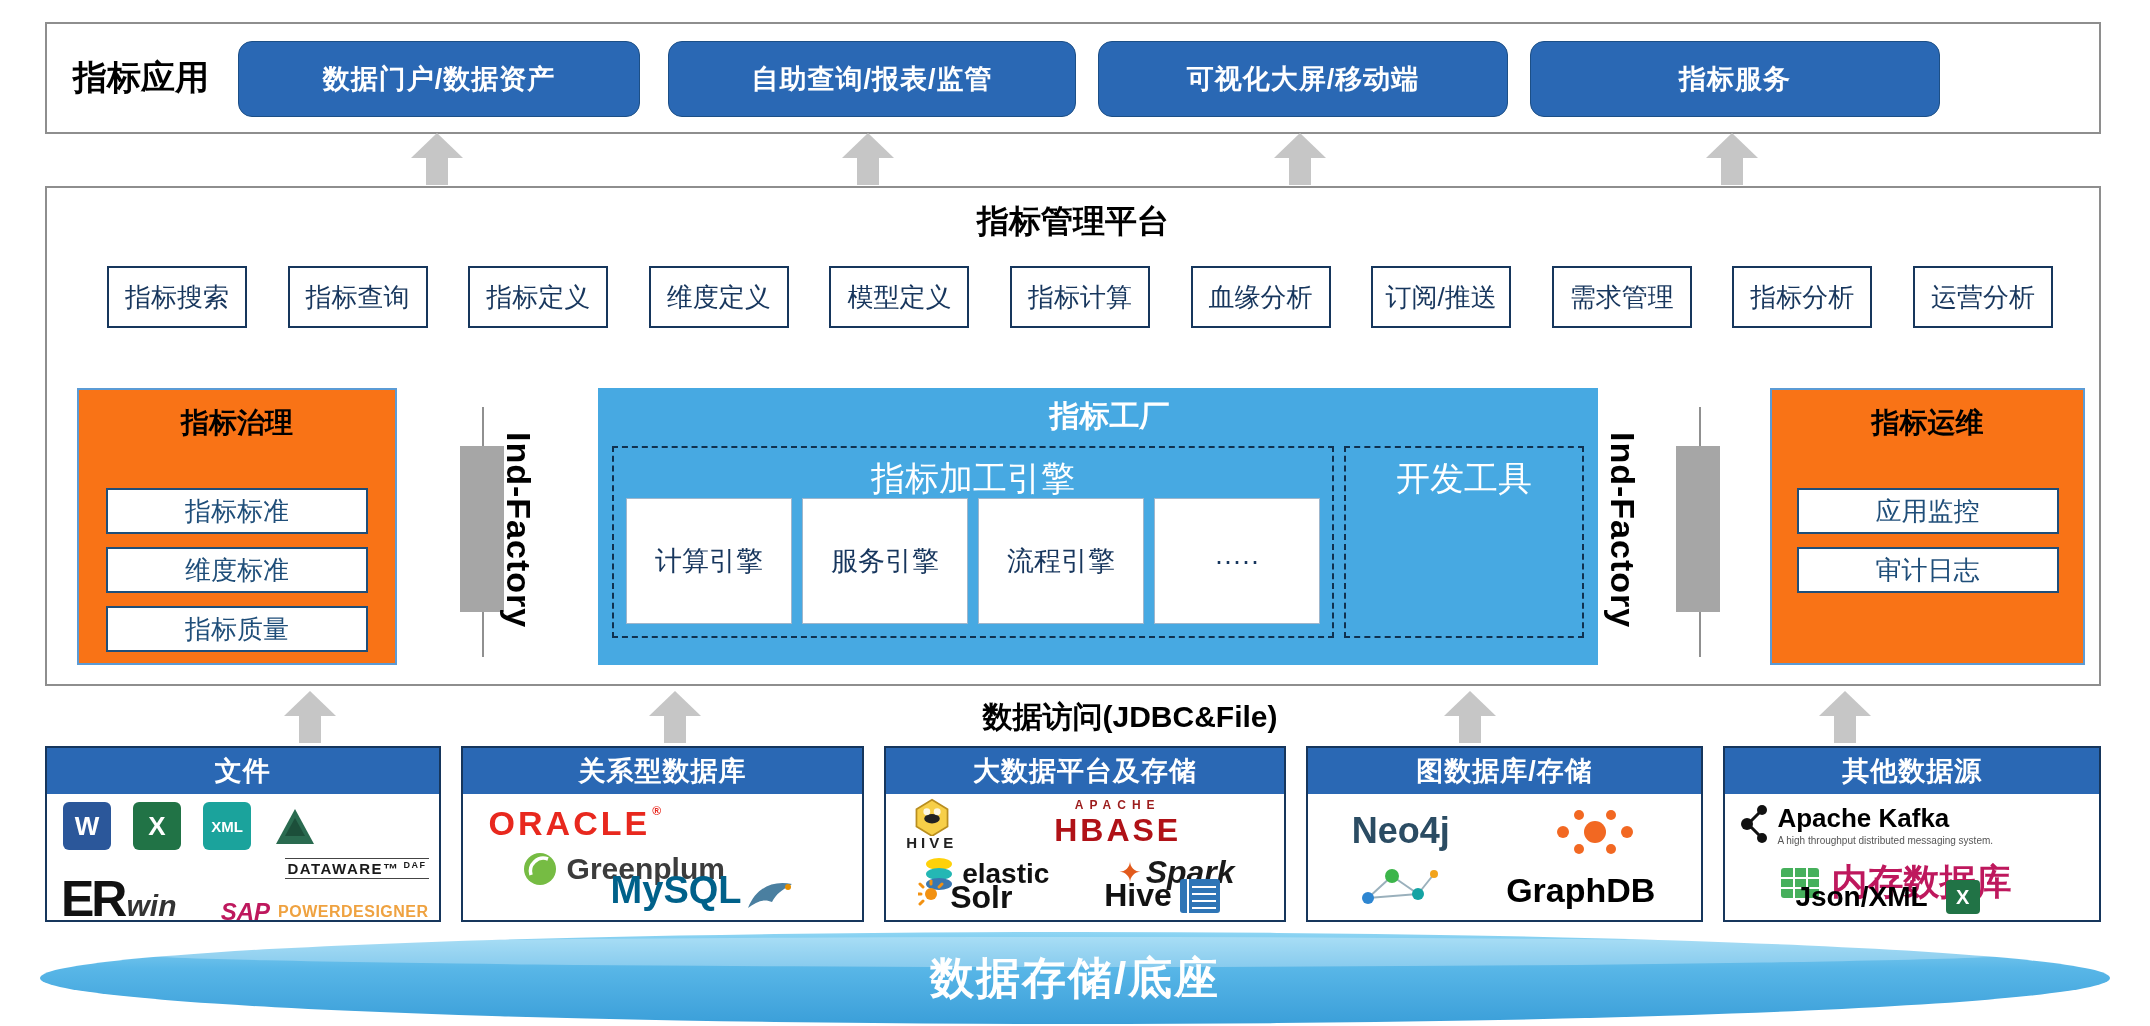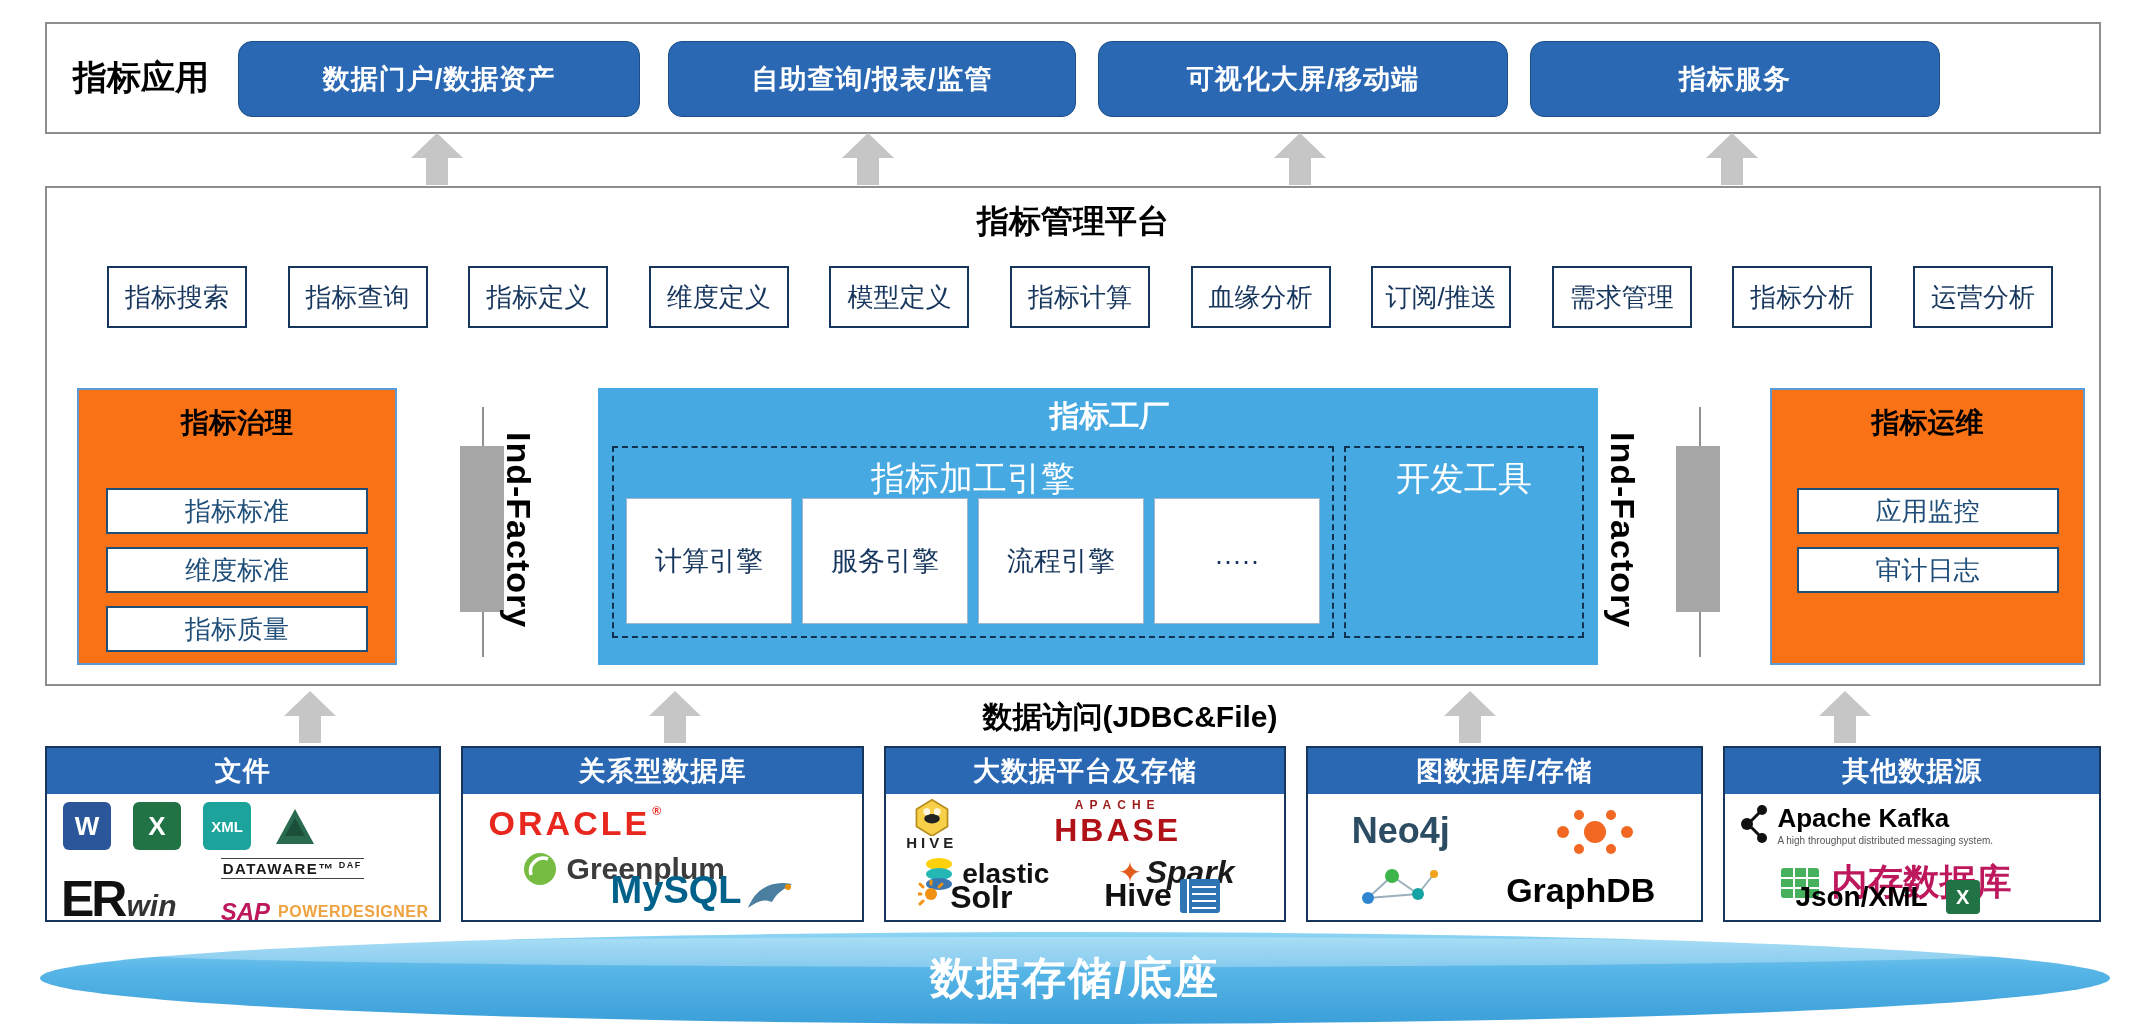--- a/index.html
+++ b/index.html
@@ -55,21 +55,21 @@
   
   .file-icons-row { position: absolute; top: 8px; left: 16px; display: flex; gap: 22px; align-items: center; }
   .doc-icon { width: 48px; height: 48px; border-radius: 6px; display: flex; align-items: center; justify-content: center;
               color: #fff; font-weight: bold; font-size: 26px; }
   .word-icon { background: #2b579a; }
   .excel-icon { background: #217346; }
   .xml-icon { background: #1ba39c; font-size: 15px; }
   .file-row2 { position: absolute; top: 64px; left: 14px; right: 10px; display: flex; align-items: flex-end; justify-content: space-between; }
   .erwin-logo .er { font-size: 50px; font-weight: 900; letter-spacing: -3px; color: #111; }
   .erwin-logo .win { font-size: 30px; font-style: italic; font-weight: bold; color: #333; margin-left: 2px; }
-  .dw-sap-col { display: flex; flex-direction: column; align-items: flex-start; gap: 19px; padding-bottom: 2px; }
+  .dw-sap-col { display: flex; flex-direction: column; align-items: flex-end; gap: 19px; padding-bottom: 2px; }
   .dataware-line { font-size: 15px; font-weight: bold; letter-spacing: 1.5px; color: #1a1a1a;
                    border-top: 1px solid #444; border-bottom: 1px solid #444; padding: 1px 2px; }
   .dataware-line .daf { font-size: 9px; margin-left: 4px; vertical-align: top; }
   .sap-line { display: flex; align-items: center; gap: 8px; }
   .sap-line .sap { color: #be185d; font-weight: 900; font-style: italic; font-size: 24px; }
   .sap-line .pd { color: #efa240; font-weight: 700; font-size: 16px; letter-spacing: .5px; }
 
   
   .oracle-logo { position: absolute; top: 10px; left: 26px; font-size: 34px; font-weight: bold; color: #e8281e; letter-spacing: 3px; }
   .oracle-logo .reg { font-size: 12px; vertical-align: top; margin-left: 2px; }

